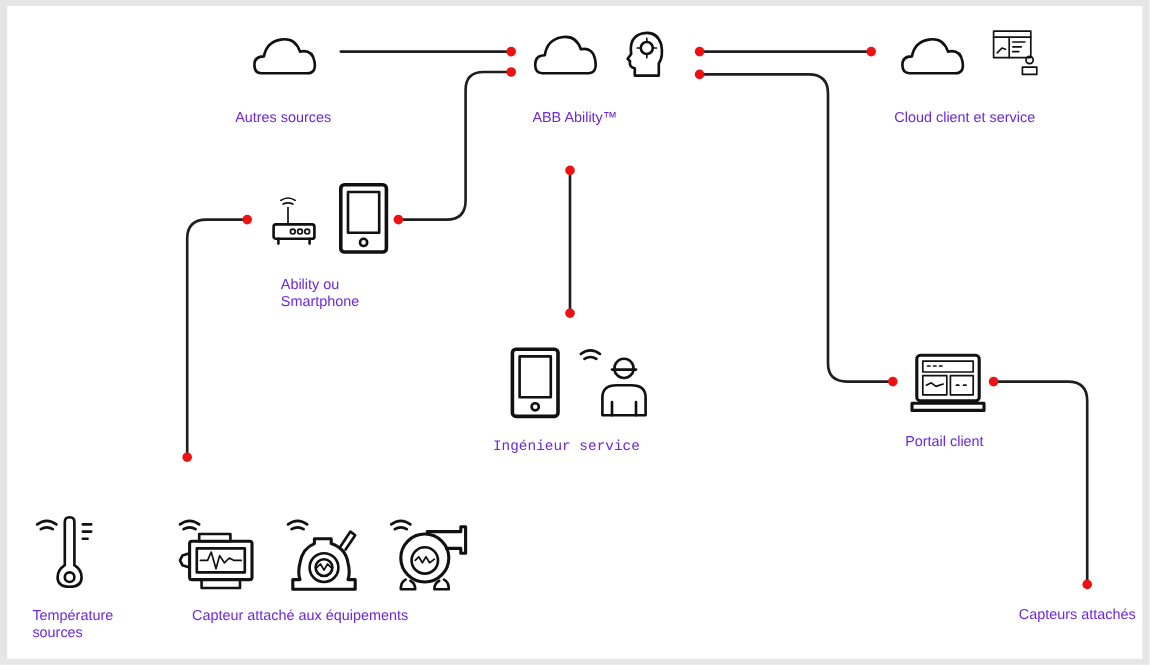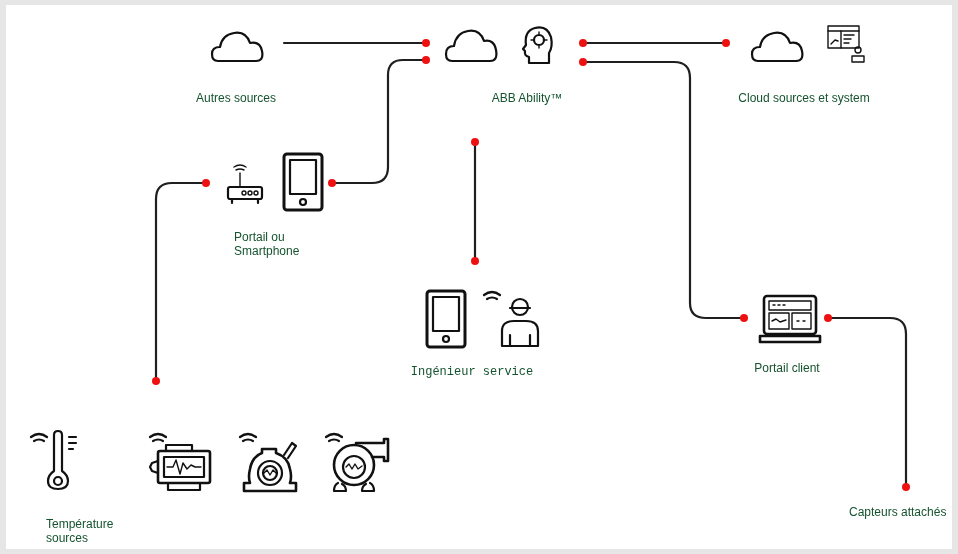--- a/index.html
+++ b/index.html
@@ -11,21 +11,21 @@
   #canvas {
     position: absolute; left: 6px; top: 5px;
     width: 946px; height: 544px;
     background: #ffffff;
   }
   #diagram { position: absolute; left: 0; top: 0; }
   .lbl {
     position: absolute;
     font-size: 12px;
     line-height: 14px;
-    color: #14532d;
+    color: #6d28d9;
     white-space: nowrap;
   }
   .lbl.center { transform: translateX(-50%); text-align: center; }
   .line { fill: none; stroke: #1f1f1f; stroke-width: 2.2; stroke-linecap: round; }
   .dot { fill: #ee1111; }
   .ic { fill: none; stroke: #111; stroke-width: 2.2; stroke-linejoin: round; stroke-linecap: round; }
   .icthin { fill: none; stroke: #111; stroke-width: 1.4; stroke-linecap: round; stroke-linejoin: round; }
 </style>
 </head>
 <body style="background: rgb(230, 230, 230);">
@@ -154,26 +154,27 @@
       <path class="ic" d="M4 8 Q12 2 20 8 M7 12 Q12 9 17 12"></path>
       <path class="ic" d="M34 14 L62 14 L62 10 L66 10 L66 32 L62 32 L62 28 L50 28" style="stroke-width:2.6"></path>
       <circle class="ic" cx="32" cy="36" r="20" style="stroke-width:2.6"></circle>
       <circle class="ic" cx="32" cy="38" r="11"></circle>
       <path class="icthin" d="M24 38 L27 35 L30 40 L33 35 L36 40 L40 37"></path>
       <path class="ic" d="M16 54 Q12 56 12 62 L24 62 Q24 57 20 55 M44 55 Q40 57 40 62 L52 62 Q52 56 48 54"></path>
     </g>
   </svg>
 
   <div class="lbl center" style="left:230px; top:86px;">Autres sources</div>
-  <div class="lbl center" style="left:473px; top:86px;margin-left:48px;">ABB Ability™</div>
-  <div class="lbl center" style="left:798px; top:86px;">Cloud sources et system</div>
+  <div class="lbl center" style="left:473px; top:86px;">ABB Ability™</div>
+  <div class="lbl center" style="left:798px; top:86px;">Cloud client et service</div>
   <div class="lbl" style="left:228px; top:225px;">
-    <div>Portail ou</div>
+    <div>Ability ou</div>
     <div>Smartphone</div>
   </div>
   <div class="lbl center" style="left:466px; top:360px;font-family:Liberation Mono, monospace;">Ingénieur service</div>
   <div class="lbl center" style="left:781px; top:356px;">Portail client</div>
-  <div class="lbl" style="left:21px; top:512px;margin-left:19px;">
+  <div class="lbl" style="left:21px; top:501px;">
     <div>Température</div>
     <div>sources</div>
   </div>
+  <div class="lbl" style="left:154px; top:501px;">Capteur attaché aux équipements</div>
   <div class="lbl" style="left:843px; top:500px;">Capteurs attachés</div>
 </div>
 
 </body></html>

